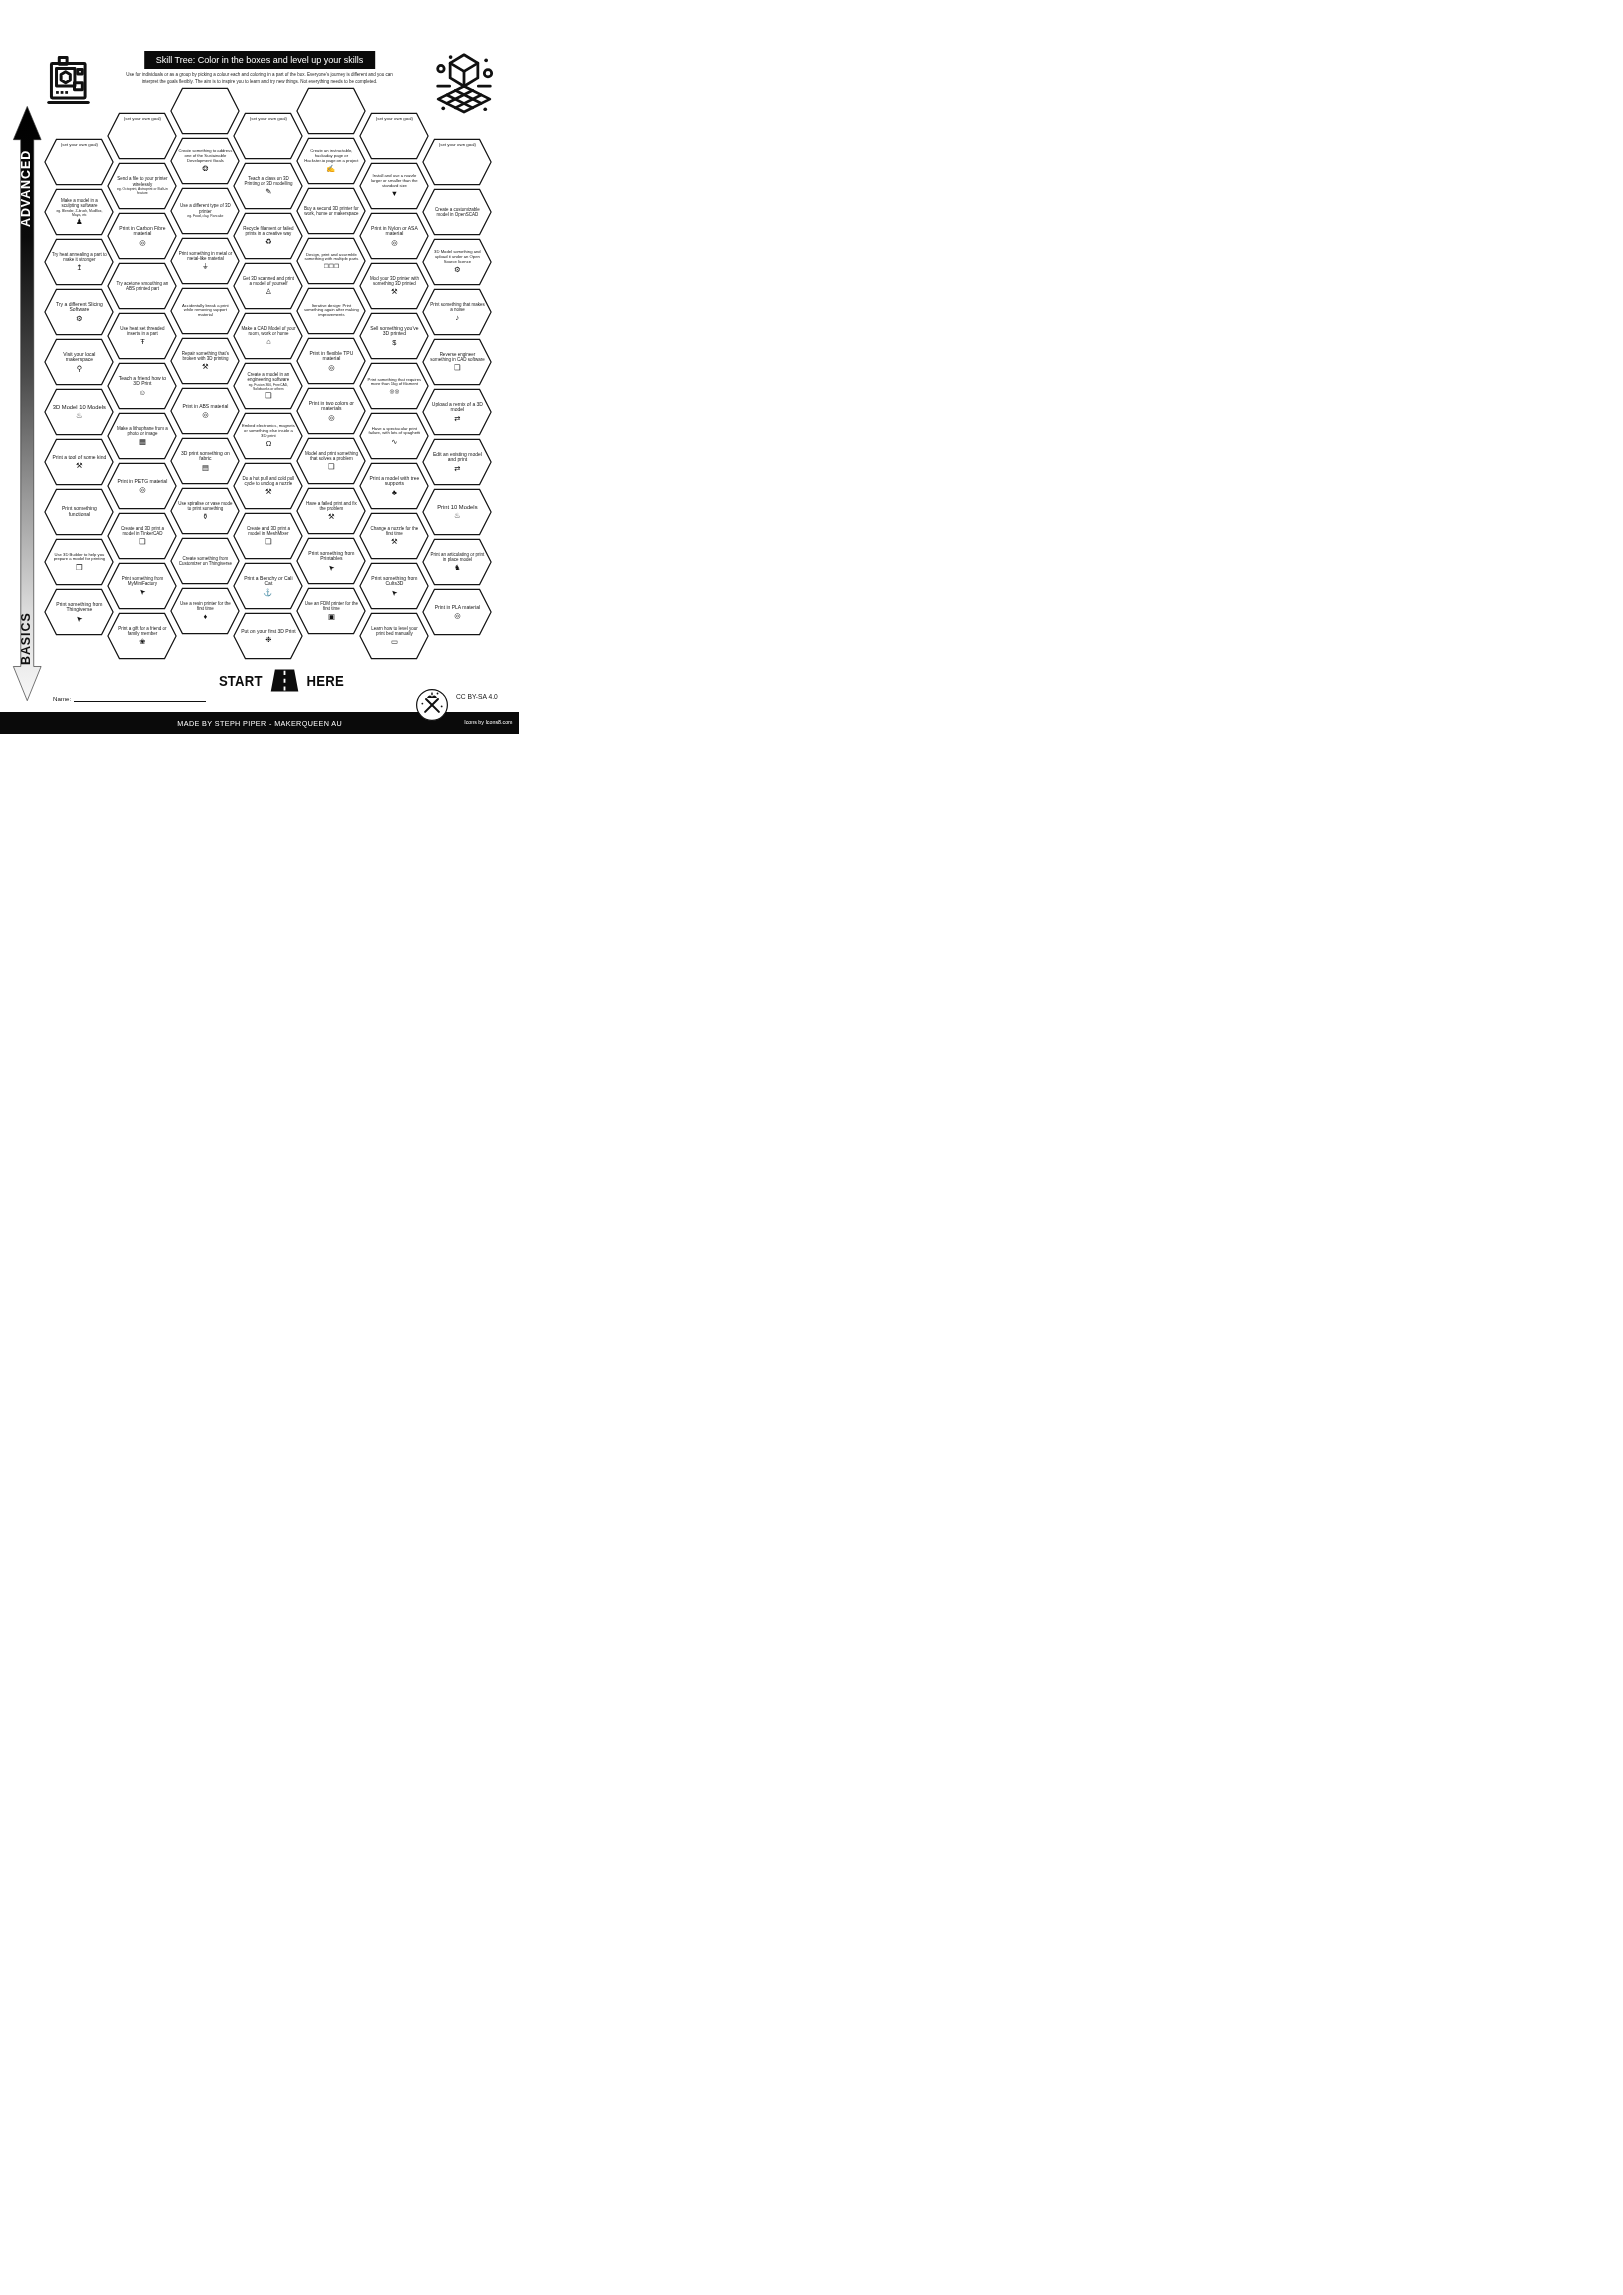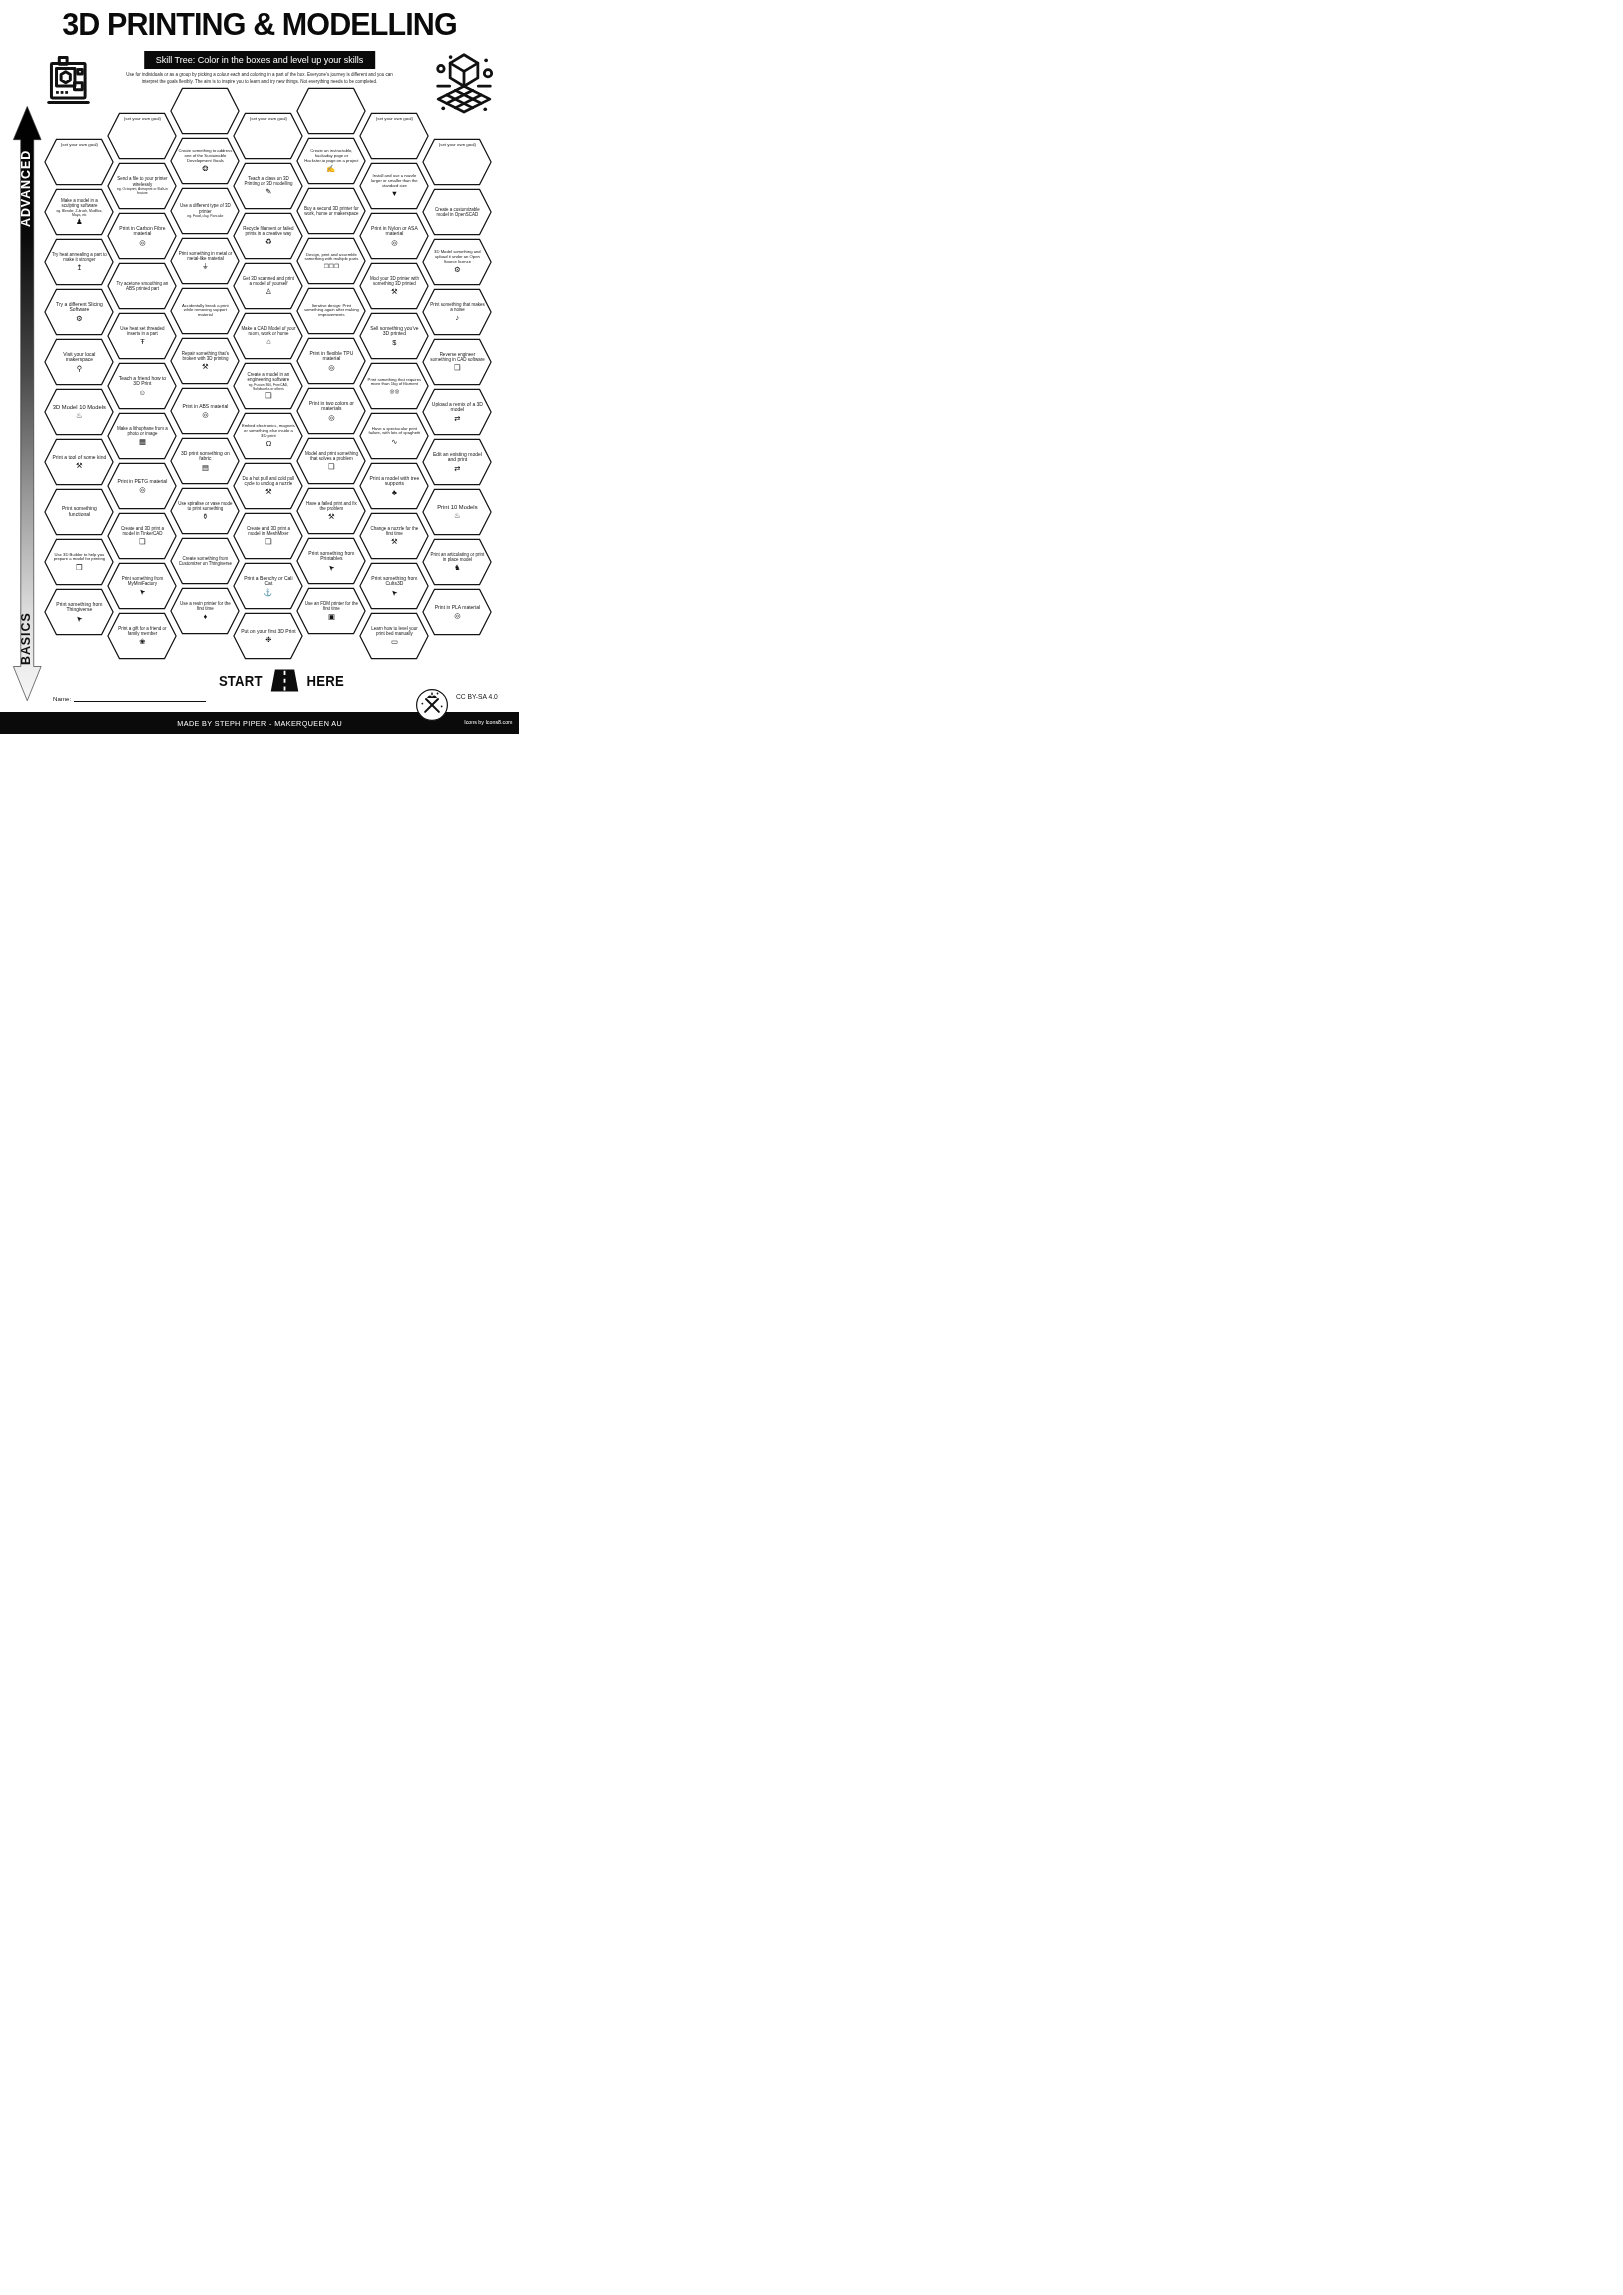--- a/index.html
+++ b/index.html
@@ -47,21 +47,20 @@
   .footer-bar{position:absolute;left:0;top:712px;width:100%;height:23px;background:#0a0a0a;
         display:flex;align-items:center;justify-content:center;}
   .footer-credit{color:#fff;font-size:7.6px;letter-spacing:0.4px;transform:scaleX(.95);white-space:nowrap;}
   .footer-icons8{position:absolute;right:6.5px;top:7.4px;color:#fff;font-size:5.3px;}
 </style>
 </head>
 <body>
 
 <div id="page">
 
-  <div class="title">3D PRINTING &amp; MODELLING</div>
   <div class="subtitle-bar">Skill Tree:  Color in the boxes and level up your skills</div>
   <div class="desc">
     <span>Use for individuals or as a group by picking a colour each and coloring in a part of the box.  Everyone's journey is different and you can</span><br>
     <span>interpret the goals flexibly.  The aim is to inspire you to learn and try new things. Not everything needs to be completed.</span>
   </div>
 
   <svg class="logo" style="left:45px;top:54px;" width="47" height="52" viewBox="0 0 102 112">
     <g fill="none" stroke="#111" stroke-width="6.5" stroke-linejoin="round" stroke-linecap="round">
       <rect x="31" y="7" width="17" height="15"></rect>
       <rect x="14" y="20" width="73" height="75" rx="2"></rect>

